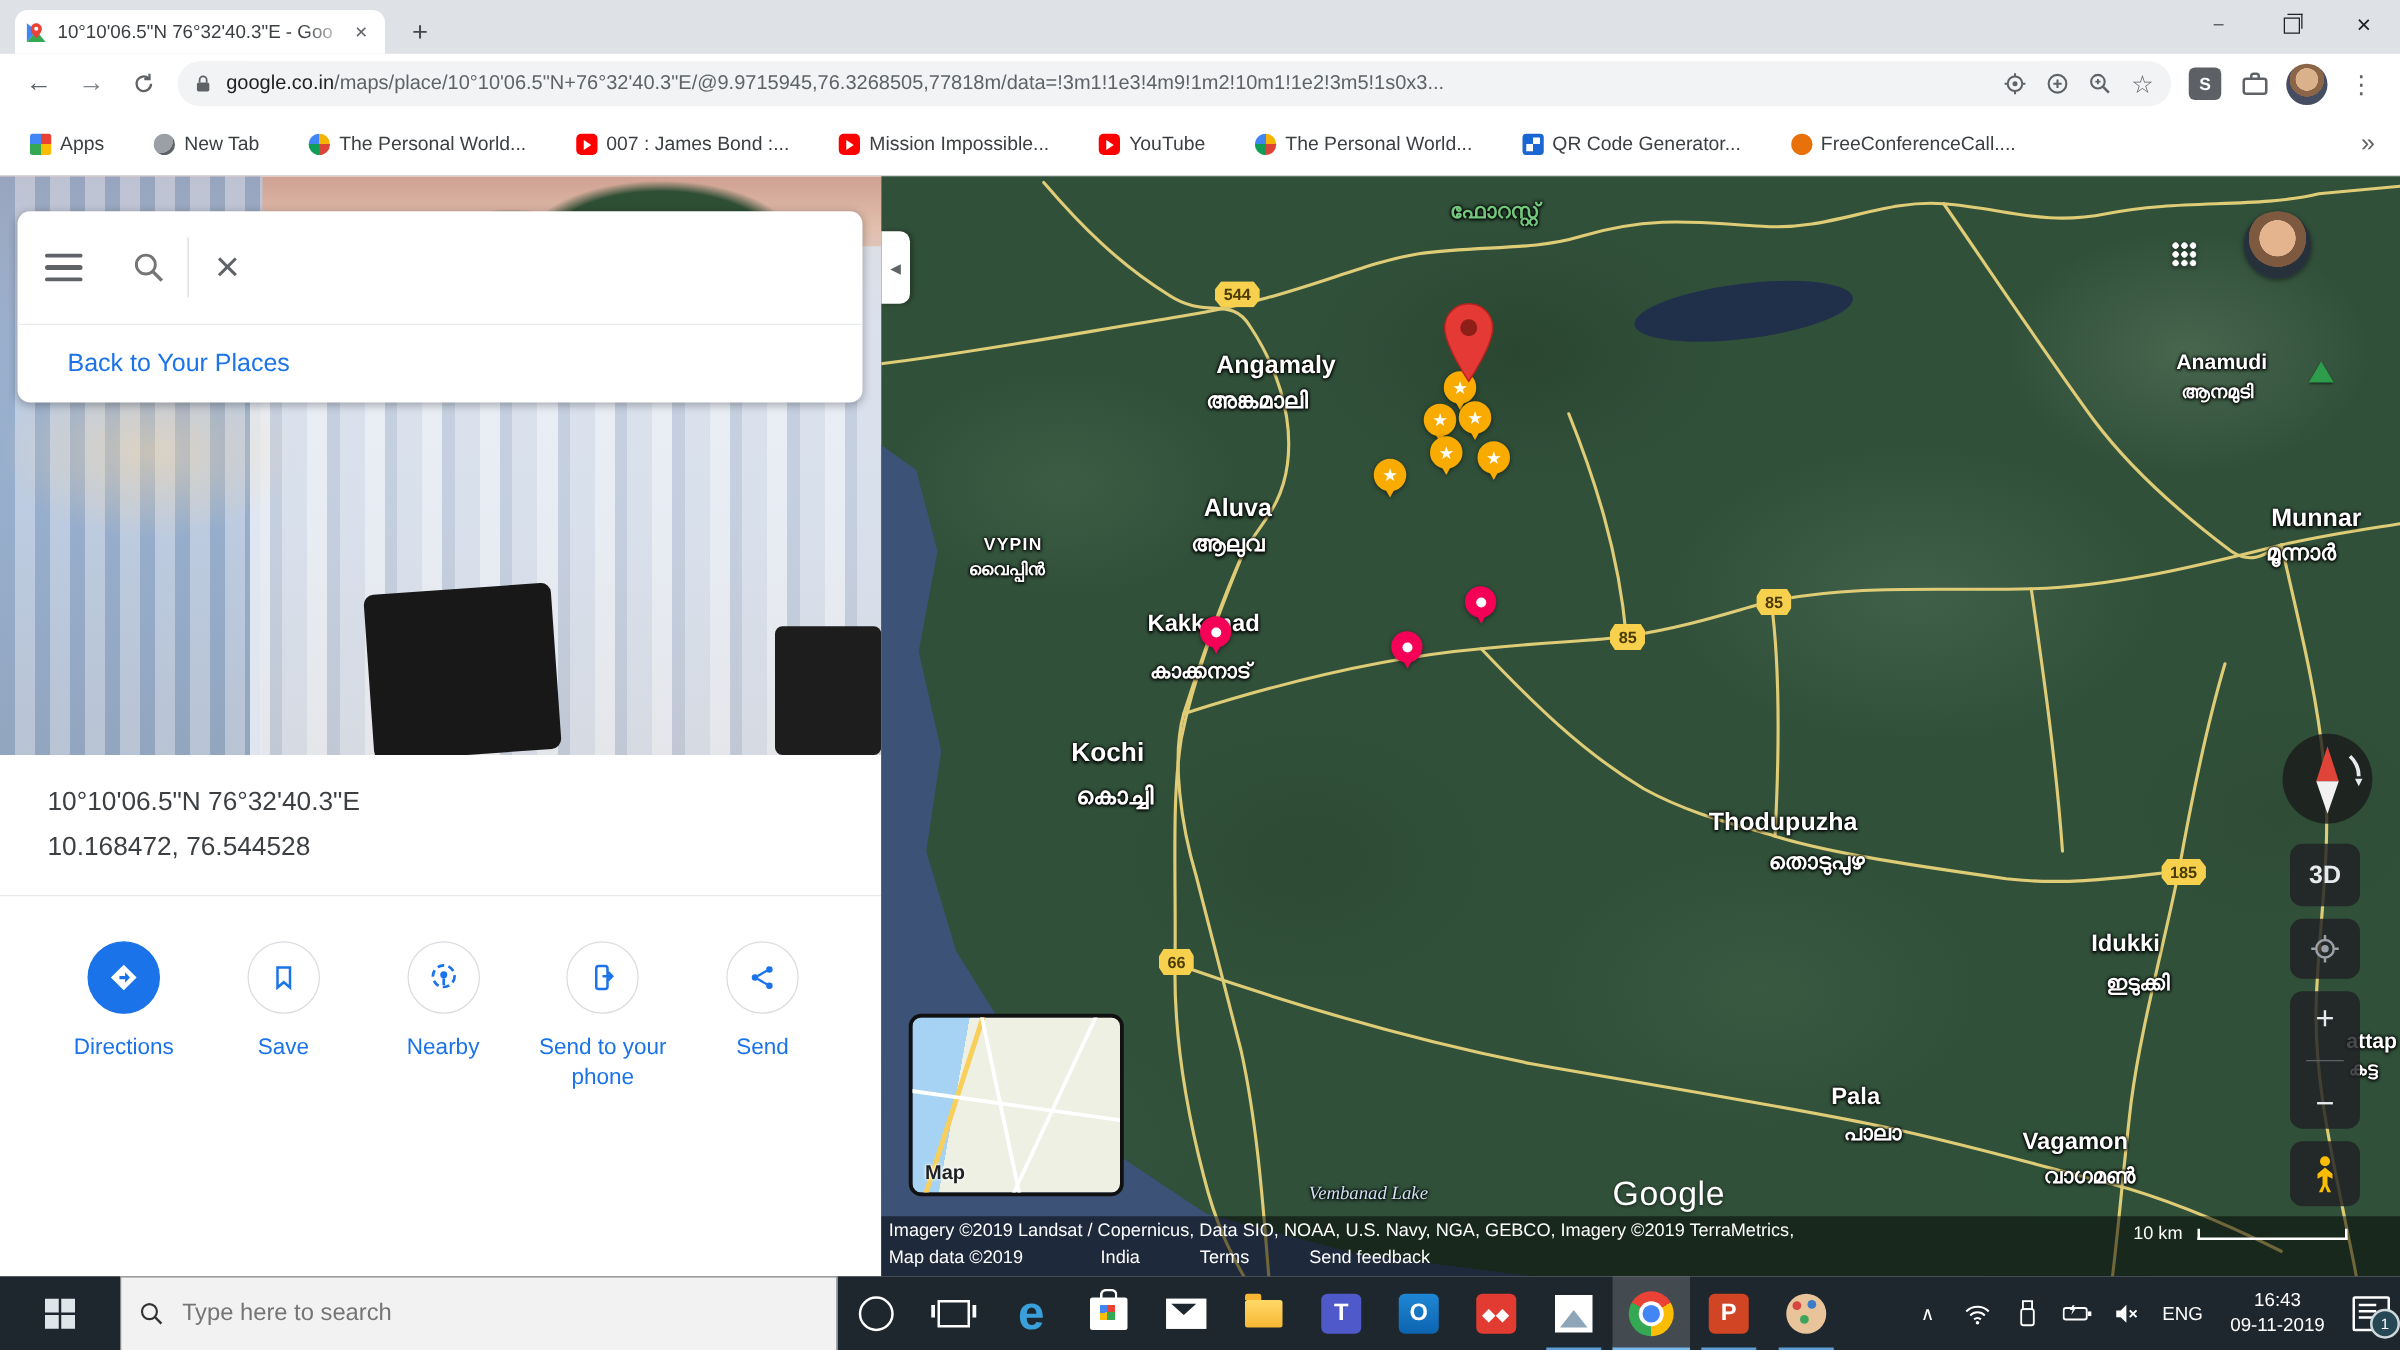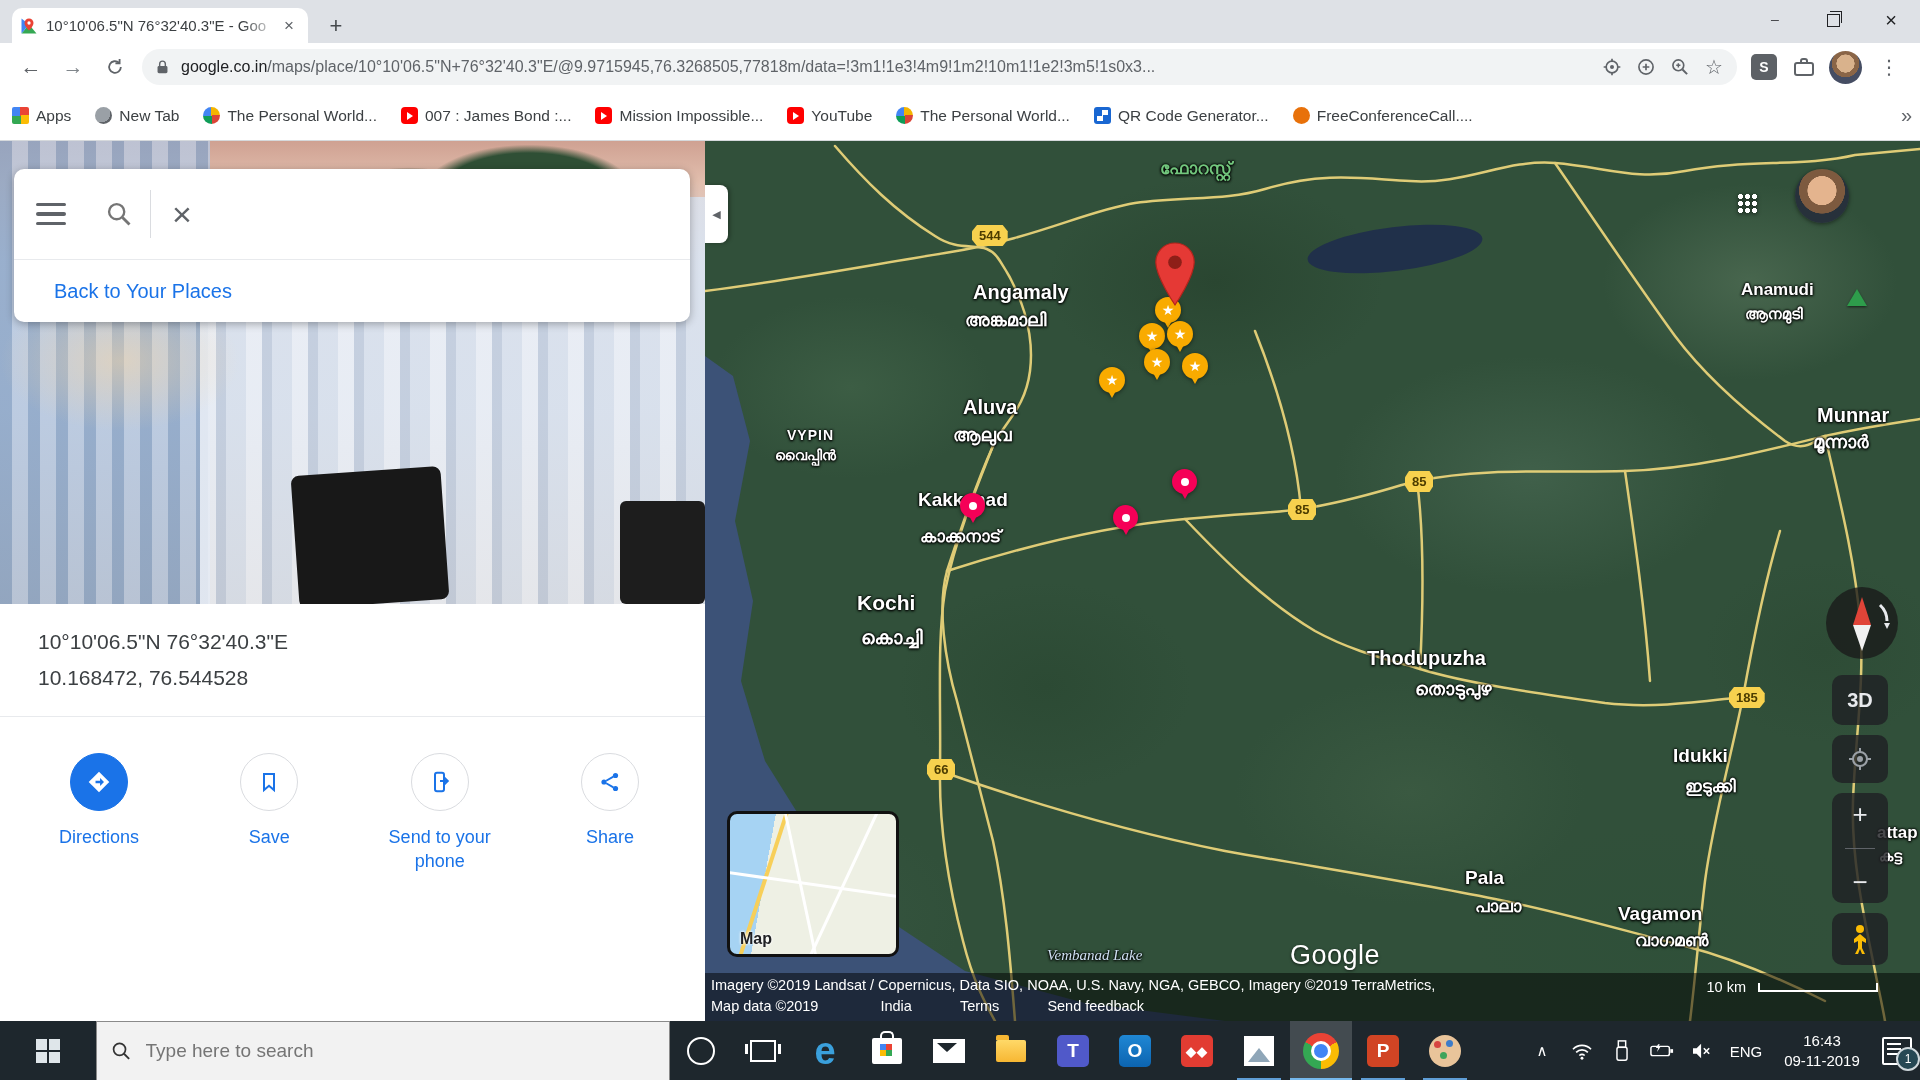--- a/index.html
+++ b/index.html
@@ -35,21 +35,21 @@
   .url .path{color:#5f6368;}
   .obicon{flex:none;margin-left:12px;width:22px;height:22px;display:flex;align-items:center;justify-content:center;color:#5f6368;}
   .i-star::before{content:"☆";font-size:20px;}
   .extS{width:26px;height:26px;border-radius:5px;background:#5d6166;color:#fff;font-size:14px;font-weight:700;
     display:flex;align-items:center;justify-content:center;margin:0 8px;flex:none;}
   .toolicon{flex:none;margin:0 7px;display:flex;align-items:center;justify-content:center;}
   .avatar-sm{width:33px;height:33px;border-radius:50%;flex:none;margin:0 6px;
     background:radial-gradient(circle at 50% 38%,#d9b28c 0 34%,#8a6547 35% 52%,#454d63 53% 100%);}
   .i-kebab::before{content:"⋮";font-size:20px;color:#5f6368;}
   #bookmarks{height:49px;background:#fff;border-bottom:1px solid #d6d9dc;display:flex;
-    align-items:center;padding:0 2px;gap:4px;}
+    align-items:center;padding:0 14px;gap:20px;}
   .bm{display:flex;align-items:center;gap:7px;padding:5px 10px;border-radius:6px;
     font-size:15.5px;color:#3c4043;white-space:nowrap;}
   .bmicon{width:17px;height:17px;border-radius:3px;flex:none;}
   .bi-apps{background:conic-gradient(#ea4335 0 25%,#fbbc04 0 50%,#34a853 0 75%,#4285f4 0);border-radius:2px;}
   .bi-globe{background:radial-gradient(circle at 35% 35%,#9aa0a6 0 60%,#5f6368 61%);border-radius:50%;}
   .bi-sparkle{background:conic-gradient(#f4b400 0 25%,#db4437 0 50%,#0f9d58 0 75%,#4285f4 0);border-radius:50%;}
   .bi-youtube{background:#f00;border-radius:4px;position:relative;}
   .bi-youtube::before{content:"";position:absolute;left:6px;top:4.5px;border-left:6px solid #fff;
     border-top:4px solid transparent;border-bottom:4px solid transparent;}
   .bi-qr{background:#1967d2;position:relative;}
@@ -388,37 +388,47 @@
         <div class="action">
           <div class="acirc">
             <svg width="24" height="24" viewBox="0 0 24 24">
                 <path d="M7 4 h10 v16 l-5 -4.2 -5 4.2 z" fill="none" stroke="#1a73e8" stroke-width="2"></path>
               </svg>
           </div>
           <div class="alabel">Save</div>
         </div>
         <div class="action">
           <div class="acirc">
+            <svg width="26" height="26" viewBox="0 0 24 24">
+                <circle cx="12" cy="11" r="8" fill="none" stroke="#1a73e8" stroke-width="2" stroke-dasharray="5 3.2"></circle>
+                <circle cx="12" cy="10" r="2.6" fill="#1a73e8"></circle>
+                <path d="M12 12.6 c0 2.4 0 4 0 5.2" stroke="#1a73e8" stroke-width="2"></path>
+              </svg>
+          </div>
+          <div class="alabel">Nearby</div>
+        </div>
+        <div class="action">
+          <div class="acirc">
             <svg width="24" height="24" viewBox="0 0 24 24">
                 <rect x="7" y="2.8" width="9" height="18.4" rx="2" fill="none" stroke="#1a73e8" stroke-width="2"></rect>
                 <path d="M12 11 h7 M16.4 7.6 L19.8 11 l-3.4 3.4" fill="none" stroke="#1a73e8" stroke-width="2"></path>
               </svg>
           </div>
           <div class="alabel">Send to your phone</div>
         </div>
         <div class="action">
           <div class="acirc">
             <svg width="24" height="24" viewBox="0 0 24 24">
                 <circle cx="6" cy="12" r="2.6" fill="#1a73e8"></circle>
                 <circle cx="17.5" cy="5.5" r="2.6" fill="#1a73e8"></circle>
                 <circle cx="17.5" cy="18.5" r="2.6" fill="#1a73e8"></circle>
                 <path d="M8.2 10.8 L15.4 6.6 M8.2 13.2 L15.4 17.4" stroke="#1a73e8" stroke-width="1.8"></path>
               </svg>
           </div>
-          <div class="alabel">Share</div>
+          <div class="alabel">Send</div>
         </div>
       </div>
     </div>
   </div>
 
   <div id="map">
 
     <svg class="layer" width="1215" height="880" viewBox="0 0 1215 880">
       <polygon points="0,215 28,235 45,300 30,380 48,460 36,540 60,620 110,700 170,770 260,830 380,862 520,880 0,880" fill="#3c5277"></polygon>
       <ellipse cx="690" cy="108" rx="88" ry="22" fill="#20304a" transform="rotate(-7 690 108)"></ellipse>

